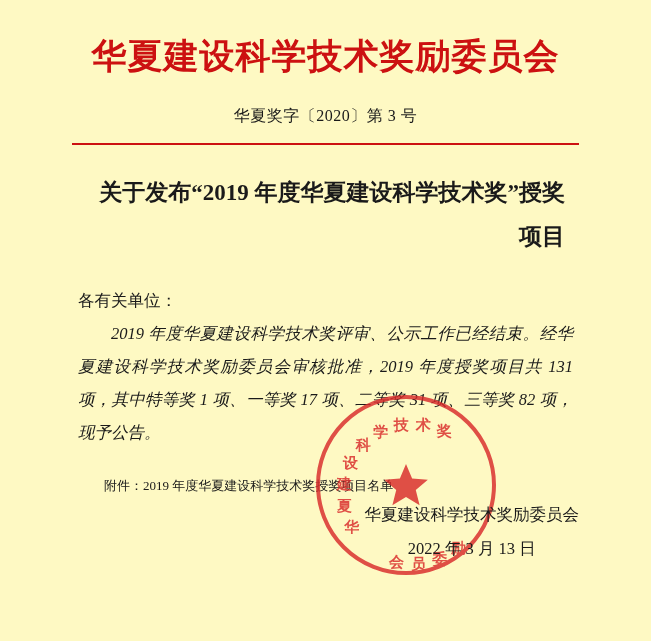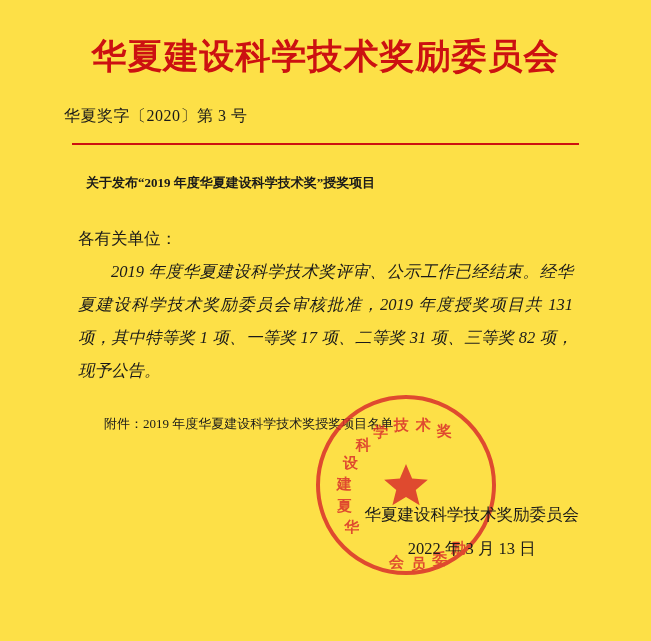--- a/index.html
+++ b/index.html
@@ -12,51 +12,52 @@
     height: 641px;
     font-family: "Liberation Serif", "DejaVu Serif", serif;
     color: #1a1a1a;
     overflow: hidden;
     position: relative;
   }
   .page {
     position: relative;
     width: 651px;
     height: 641px;
-    background: #fde047;
+    background: #fef9c3;
     box-sizing: border-box;
     padding: 0 64px;
   }
   .doc-title {
     text-align: center;
     color: #cc1111;
     font-family: "Liberation Serif", "DejaVu Serif", serif;
     font-weight: bold;
     font-size: 35px;
     letter-spacing: 1px;
     padding-top: 36px;
     line-height: 1.2;
     white-space: nowrap;
   }
   .doc-number {
+    text-align: center;
     font-size: 16px;
     margin-top: 28px;
     color: #1a1a1a;
     letter-spacing: 0.5px;
   }
   .red-rule {
     height: 2px;
     background: #cc1111;
     margin-top: 16px;
     margin-left: 8px;
     margin-right: 8px;
   }
   .subject {
-    text-align: left;
-    font-size: 13px;
+    text-align: right;
+    font-size: 23px;
     font-weight: bold;
     line-height: 1.9;
     margin-top: 26px;
     padding: 0 22px;
   }
   .body-text {
     font-size: 16.5px;
     line-height: 2.0;
     margin-top: 26px;
     padding: 0 14px;

